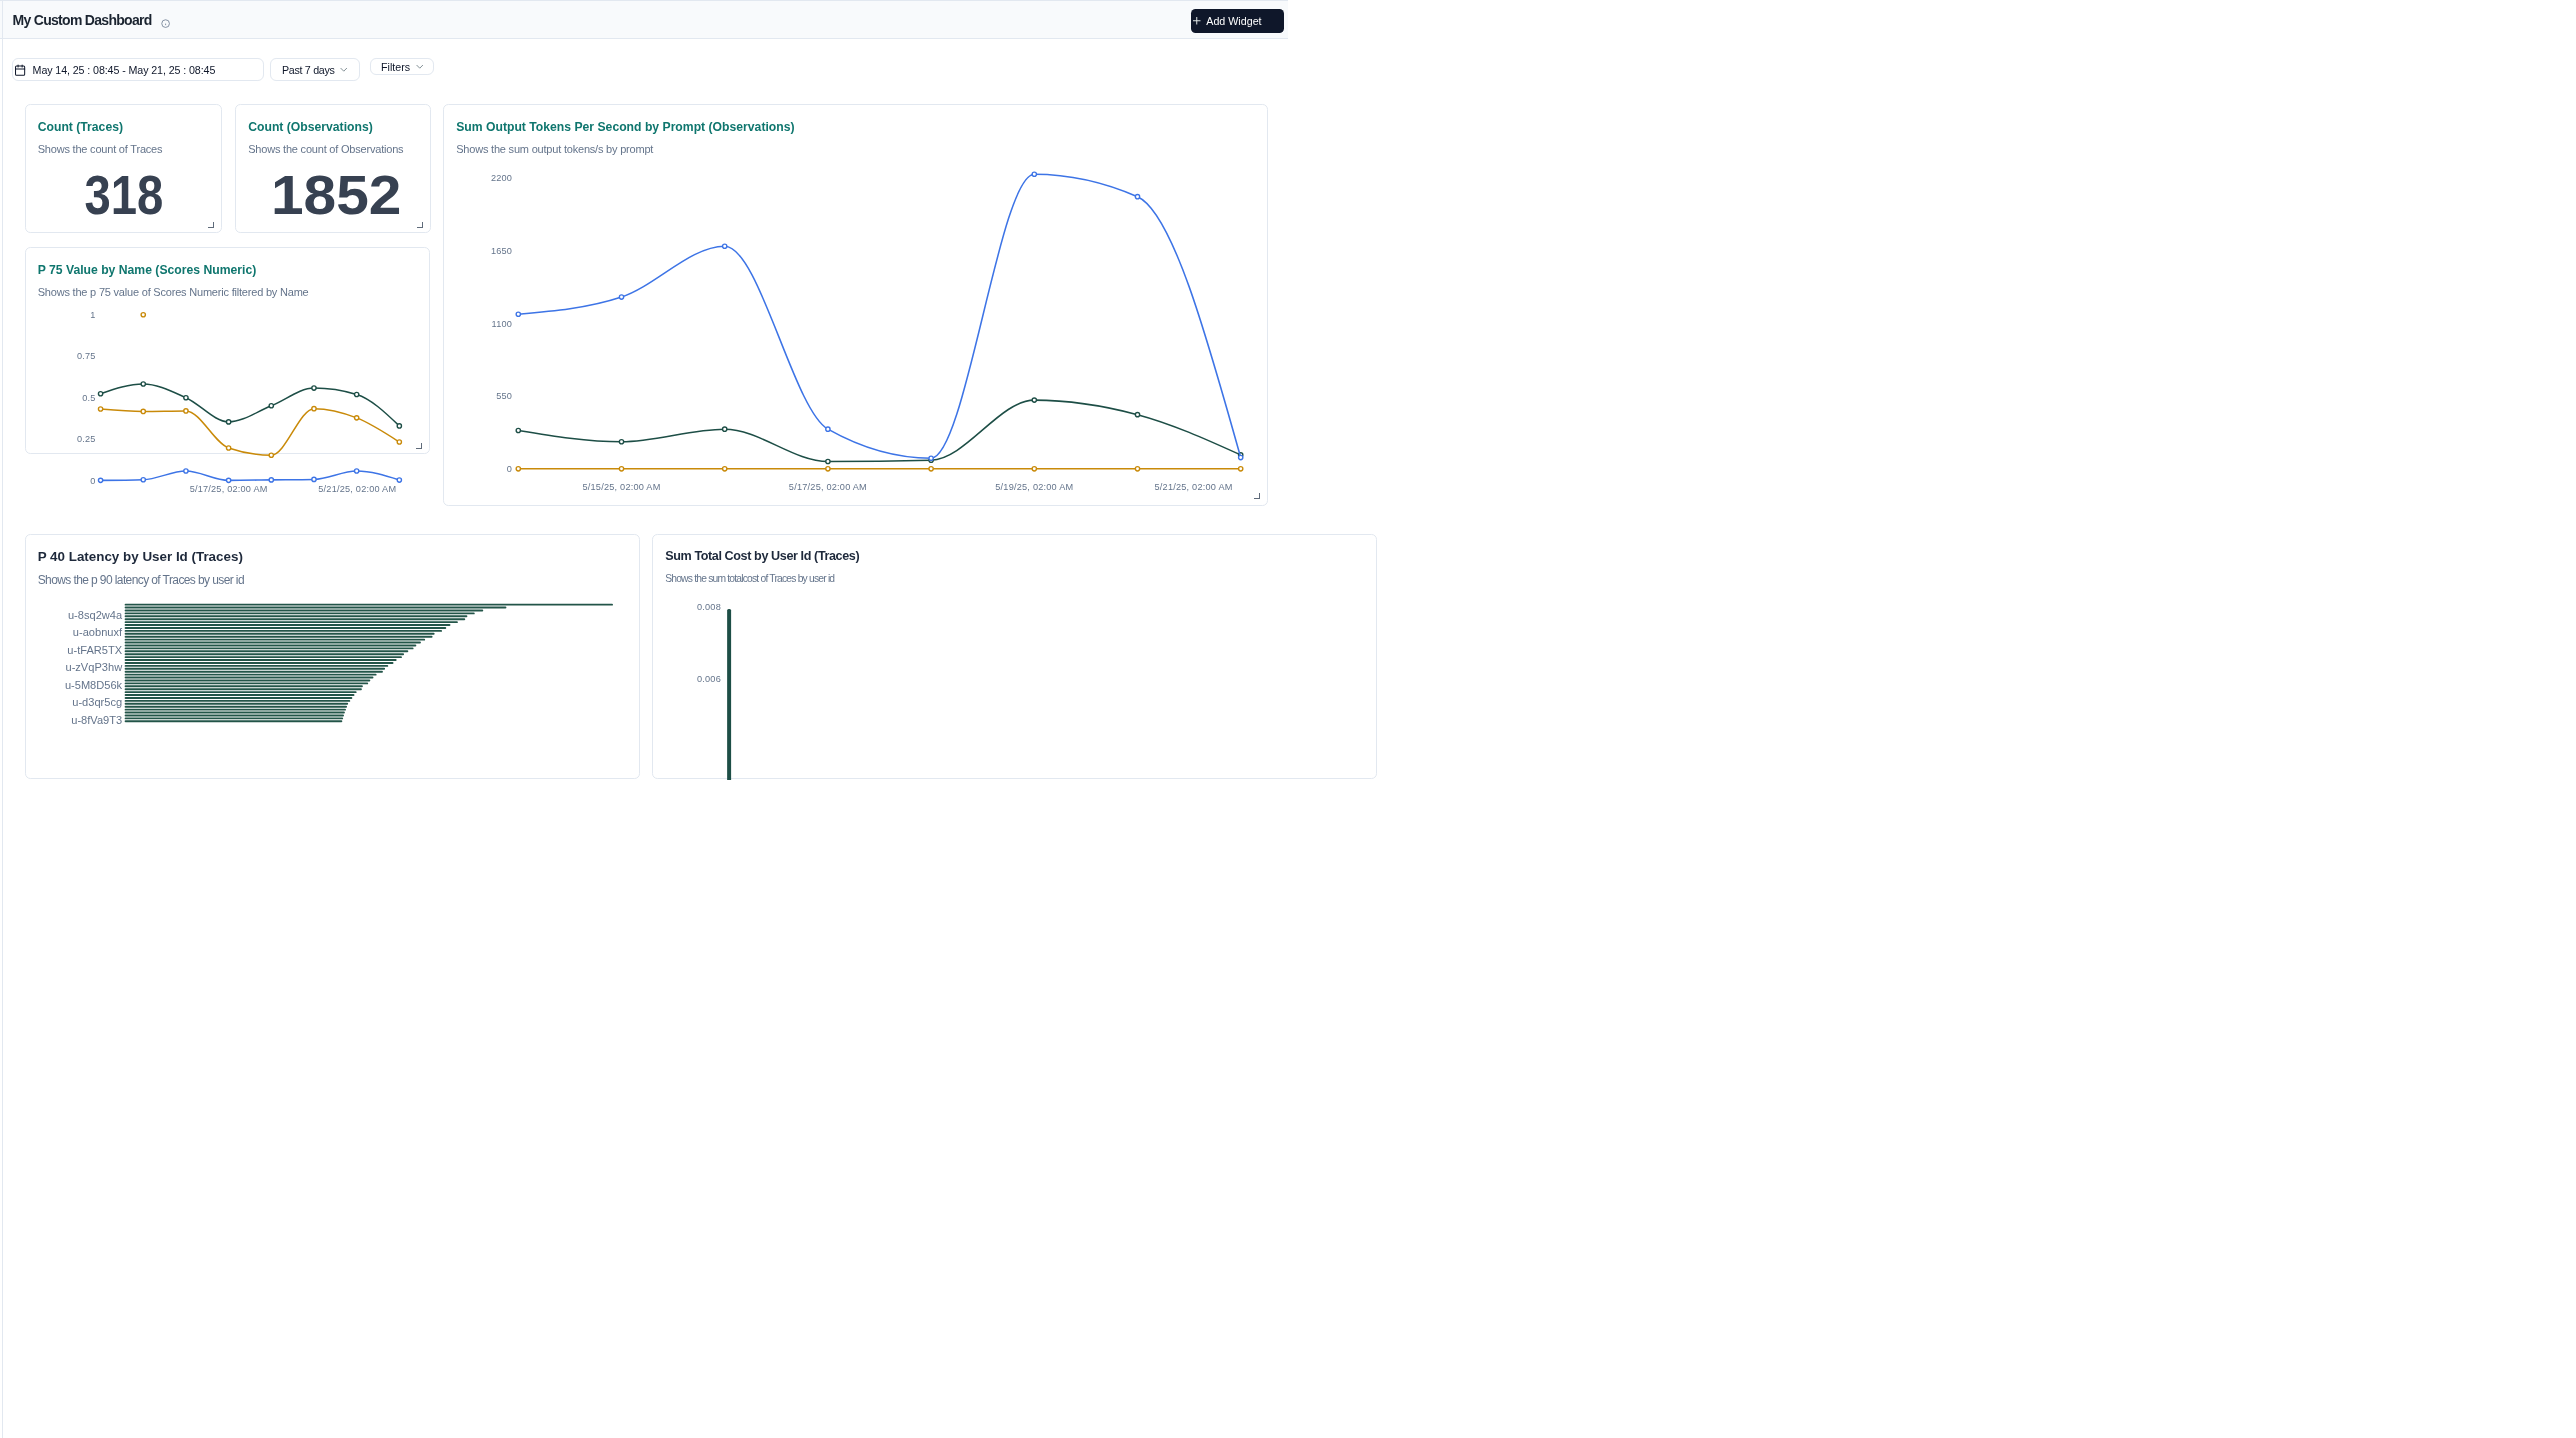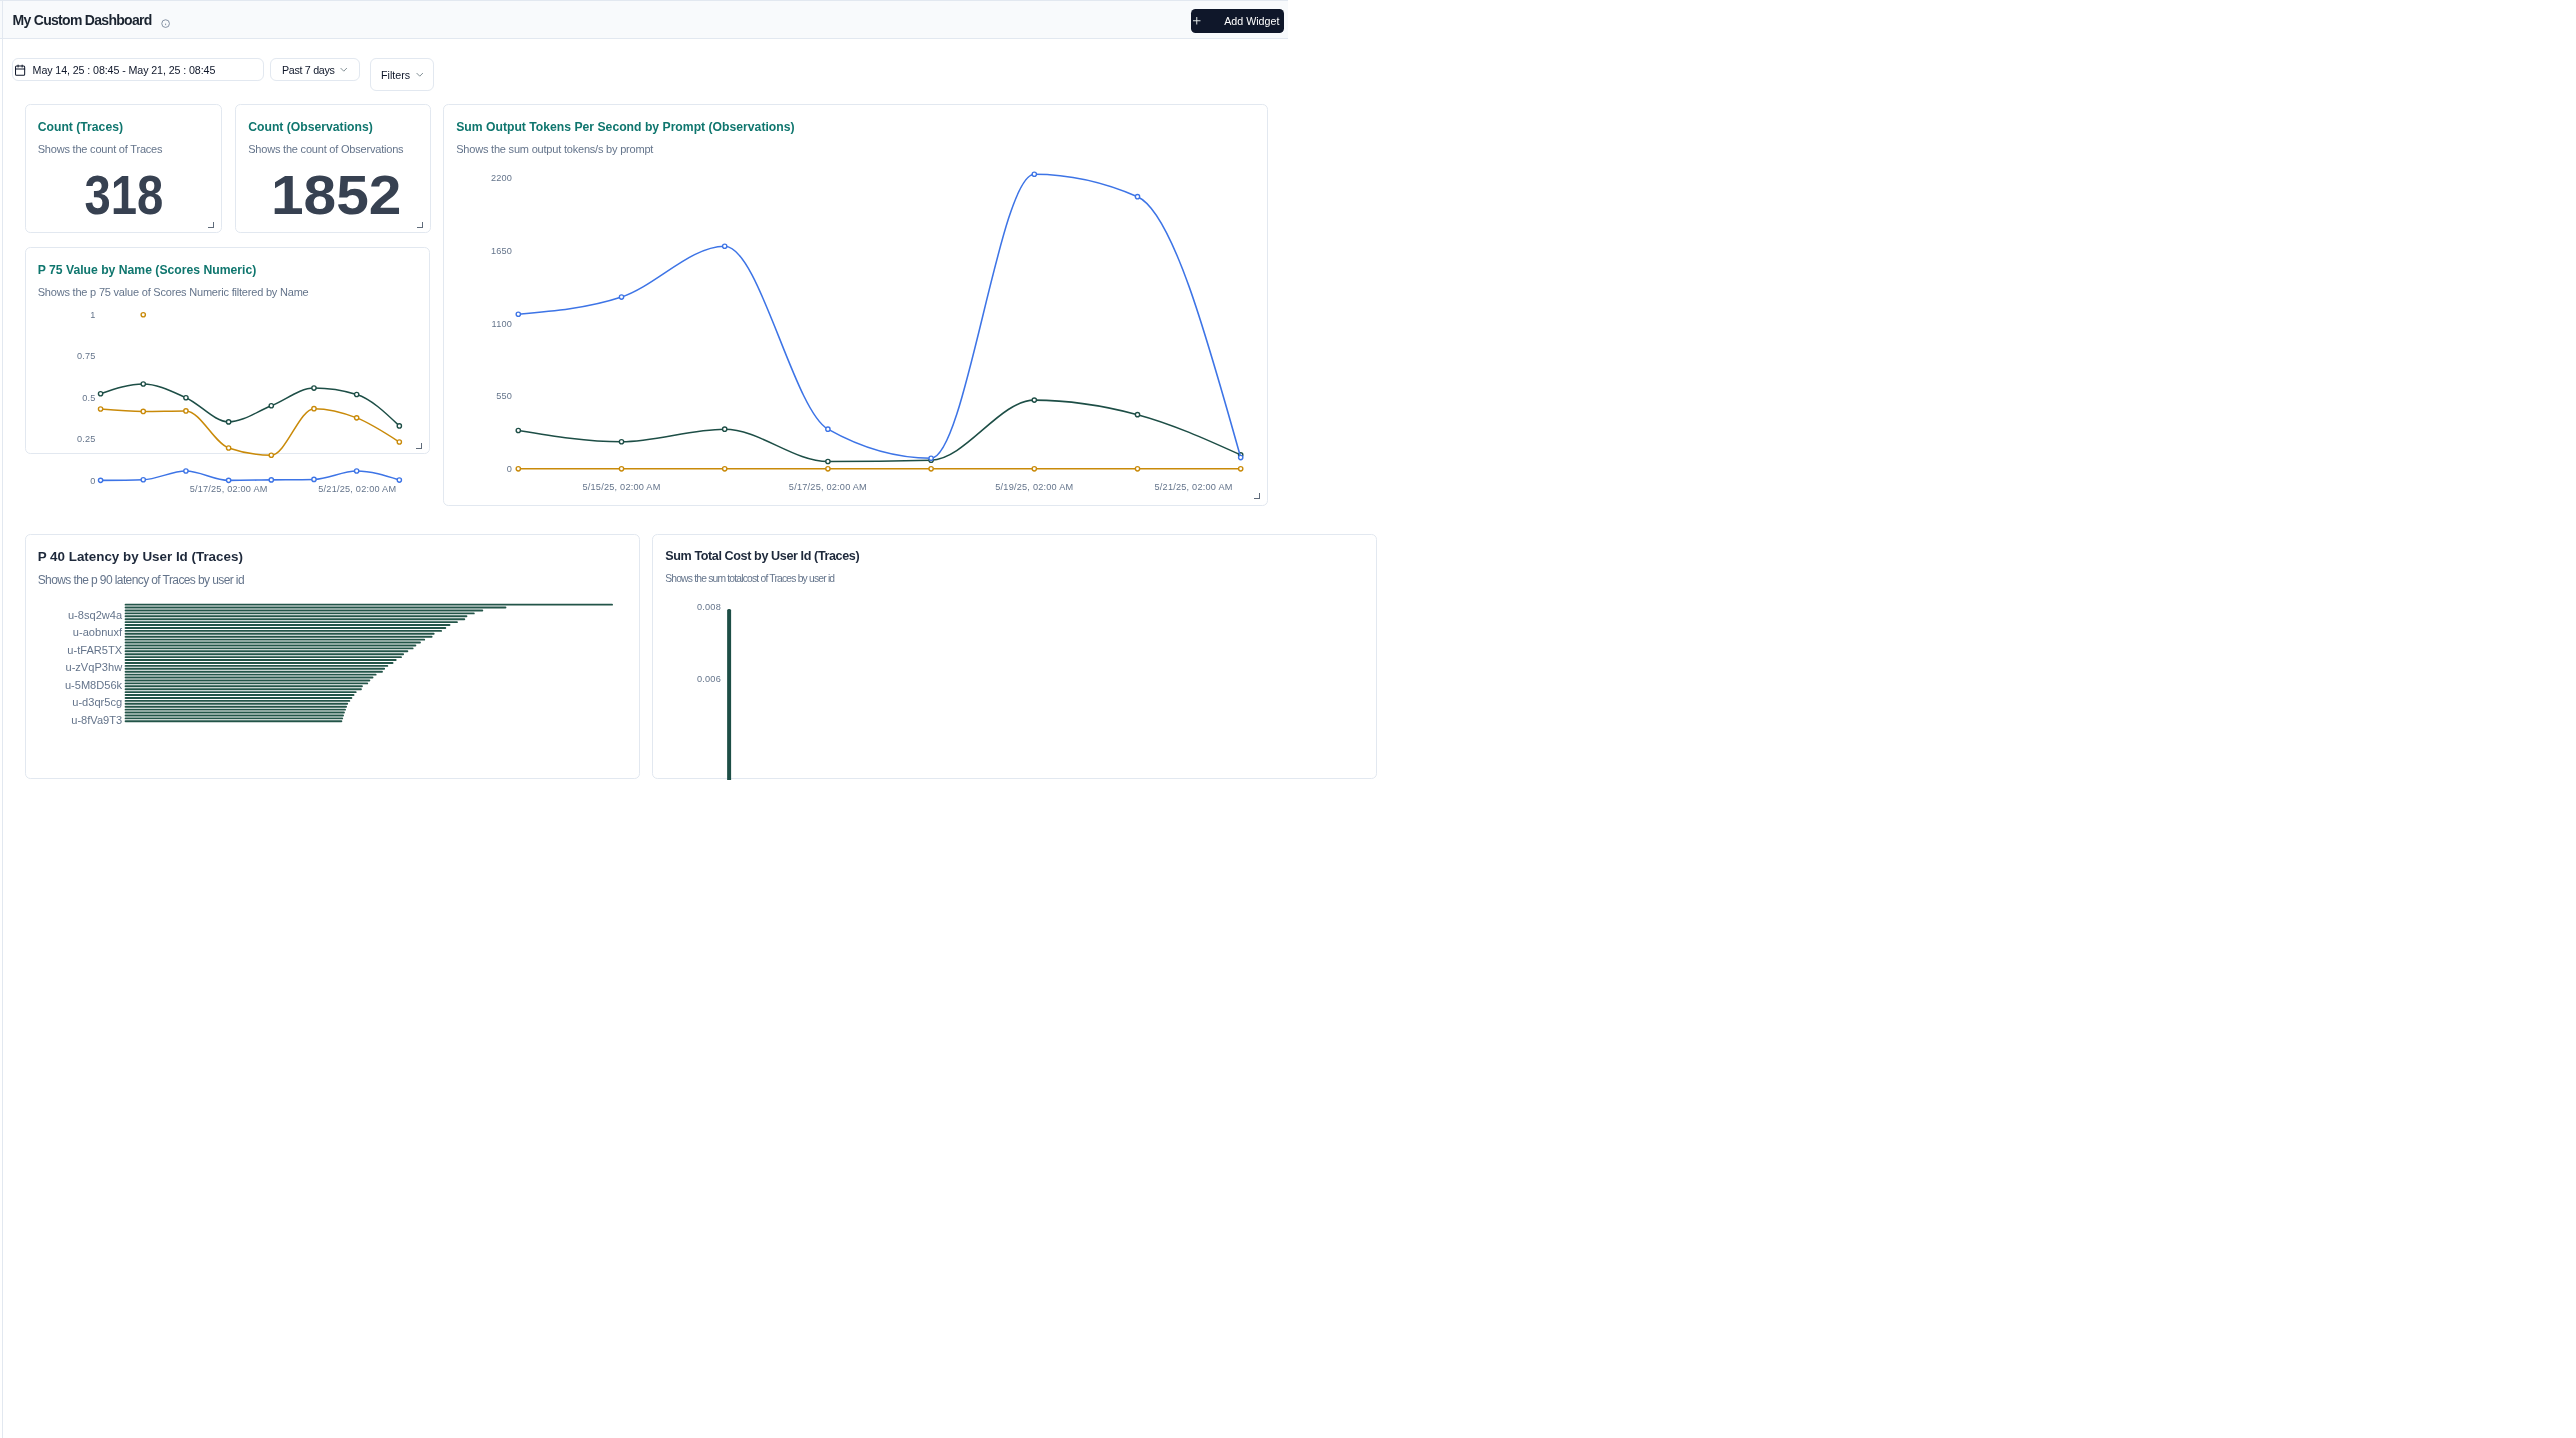--- a/index.html
+++ b/index.html
@@ -16,21 +16,21 @@
 </style></head>
 <body>
 <div style="position:absolute;left:1.5px;top:0;bottom:0;width:0.8px;background:#e2e8f0;z-index:5"></div>
 <div style="position:absolute;left:0;top:0;width:1288px;height:39px;background:#f8fafc;border-top:0.8px solid #e2e8f0;border-bottom:0.8px solid #e2e8f0">
   <div style="position:absolute;left:12.5px;top:11.2px;font-size:14px;font-weight:bold;color:#1b2430;letter-spacing:-0.7px">My Custom Dashboard</div>
   <div style="position:absolute;left:161px;top:16px;width:9.2px;height:9.2px"><svg width="9.2" height="9.2" viewBox="0 0 24 24" fill="none" stroke="#64748b" stroke-width="2">
         <circle cx="12" cy="12" r="10"></circle>
         <line x1="12" y1="16" x2="12" y2="12"></line>
         <line x1="12" y1="8" x2="12.01" y2="8"></line>
       </svg></div>
-  <div style="position:absolute;left:1191px;top:7.6px;width:93px;height:24.5px;background:#0f172a;border-radius:4.6px;color:#fff;display:flex;align-items:center;justify-content:space-between;gap:3.8px;font-size:10.7px;padding-right:4.6px">
+  <div style="position:absolute;left:1191px;top:7.6px;width:93px;height:24.5px;background:#0f172a;border-radius:4.6px;color:#fff;display:flex;align-items:center;justify-content:flex-start;gap:3.8px;font-size:10.7px;padding-right:4.6px">
       <svg style="flex:none" width="11.5" height="11.5" viewBox="0 0 24 24" fill="none" stroke="#e8eeed" stroke-width="2" stroke-linecap="round">
         <line x1="12" y1="5" x2="12" y2="19"></line>
         <line x1="5" y1="12" x2="19" y2="12"></line>
       </svg>
       <span>Add Widget</span>
     </div>
 </div>
 
 <div style="position:absolute;left:12px;top:58px;width:252px;height:23.4px;border:0.8px solid #e2e8f0;border-radius:6.1px;display:flex;align-items:center;padding-left:1px;gap:6.4px">
   <svg style="flex:none" width="12.2" height="12.2" viewBox="0 0 24 24" fill="none" stroke="#0f172a" stroke-width="2" stroke-linecap="round" stroke-linejoin="round">
@@ -40,21 +40,21 @@
       <line x1="3" y1="10" x2="21" y2="10"></line>
     </svg>
     <span style="font-size:10.7px;letter-spacing:-0.1px;color:#0f172a;white-space:nowrap">May 14, 25 : 08:45 - May 21, 25 : 08:45</span>
 </div>
 <div style="position:absolute;left:270px;top:58px;width:90px;height:23.4px;border:0.8px solid #e2e8f0;border-radius:6.1px;display:flex;align-items:center;padding-left:11px;gap:6.1px">
   <span style="font-size:10.7px;letter-spacing:-0.3px;color:#0f172a">Past 7 days</span>
     <svg style="flex:none;margin-left:-2.7px" width="11.5" height="11.5" viewBox="0 0 24 24" fill="none" stroke="#7b8a8f" stroke-width="2" stroke-linecap="round" stroke-linejoin="round">
       <polyline points="6 9 12 15 18 9"></polyline>
     </svg>
 </div>
-<div style="position:absolute;left:370px;top:58px;width:64px;height:33px;border:0.8px solid #e2e8f0;border-radius:6.1px;display:flex;align-items:center;padding-left:10px;gap:6.1px">
+<div style="position:absolute;left:370px;top:58px;width:64px;height:17px;border:0.8px solid #e2e8f0;border-radius:6.1px;display:flex;align-items:center;padding-left:10px;gap:6.1px">
   <span style="font-size:10.7px;color:#0f172a">Filters</span>
     <svg style="flex:none;margin-left:-2.7px" width="11.5" height="11.5" viewBox="0 0 24 24" fill="none" stroke="#7b8a8f" stroke-width="2" stroke-linecap="round" stroke-linejoin="round">
       <polyline points="6 9 12 15 18 9"></polyline>
     </svg>
 </div>
 
 <div class="card" style="left:24.5px;top:104px;width:197px;height:129px">
   <div class="ctitle">Count (Traces)</div>
   <div class="cdesc">Shows the count of Traces</div>
   <div class="bignum" style="left:1.2px;right:-1.2px"><span style="display:inline-block;transform:scaleX(0.859)">318</span></div>

